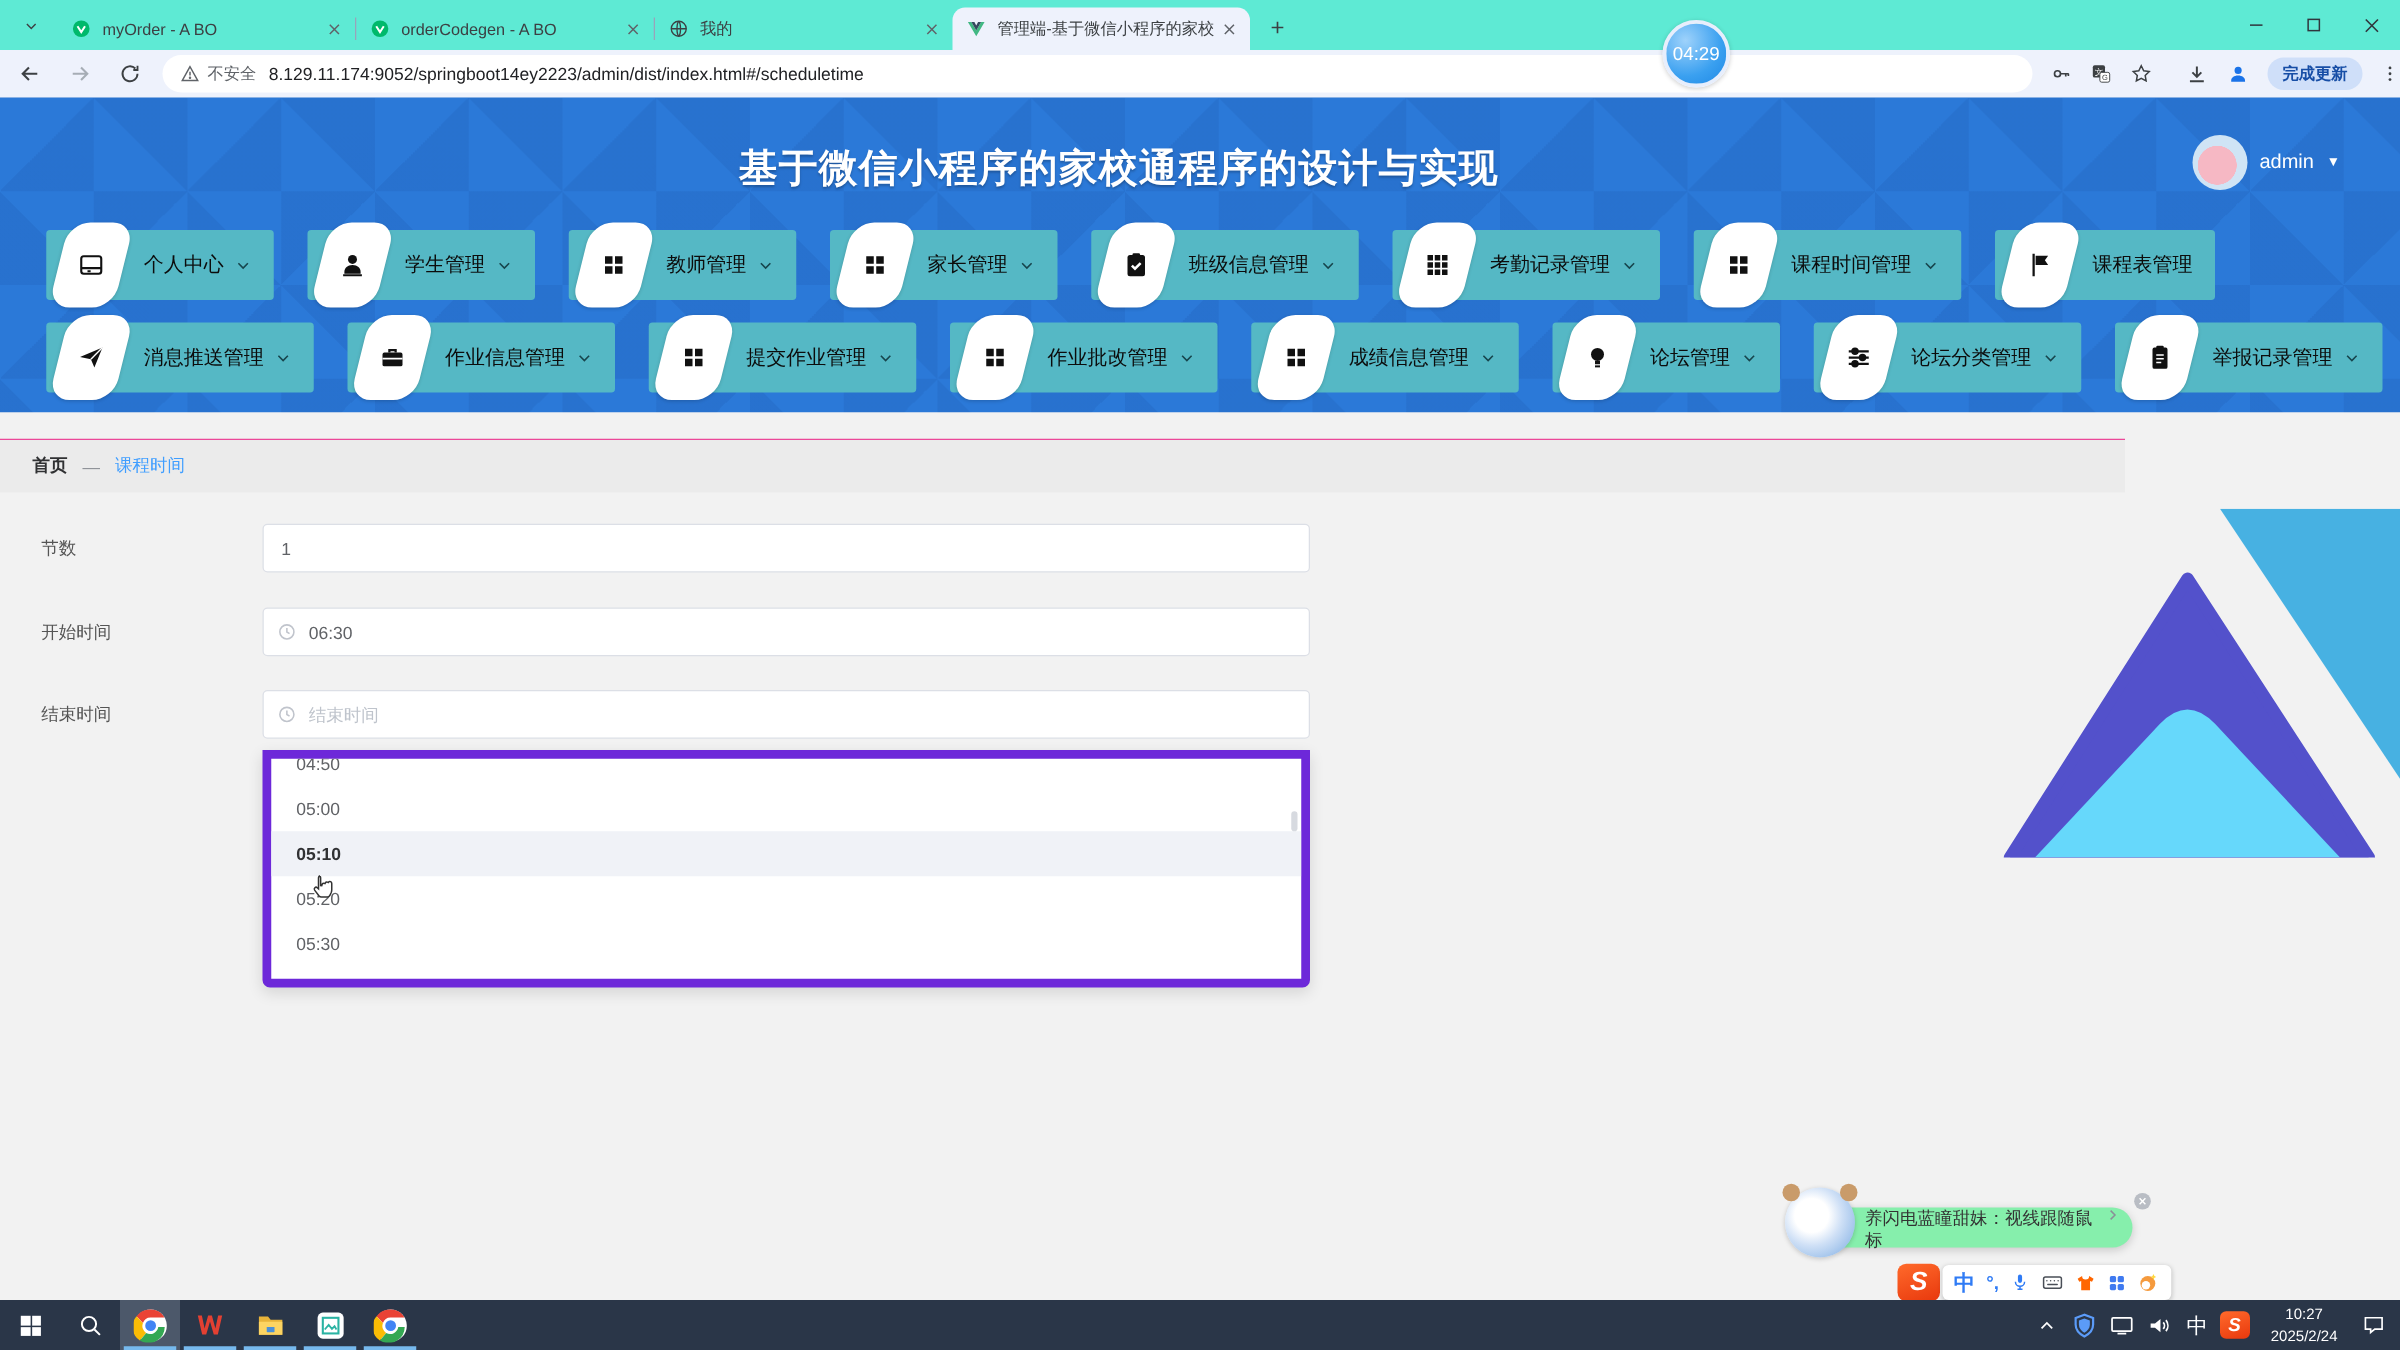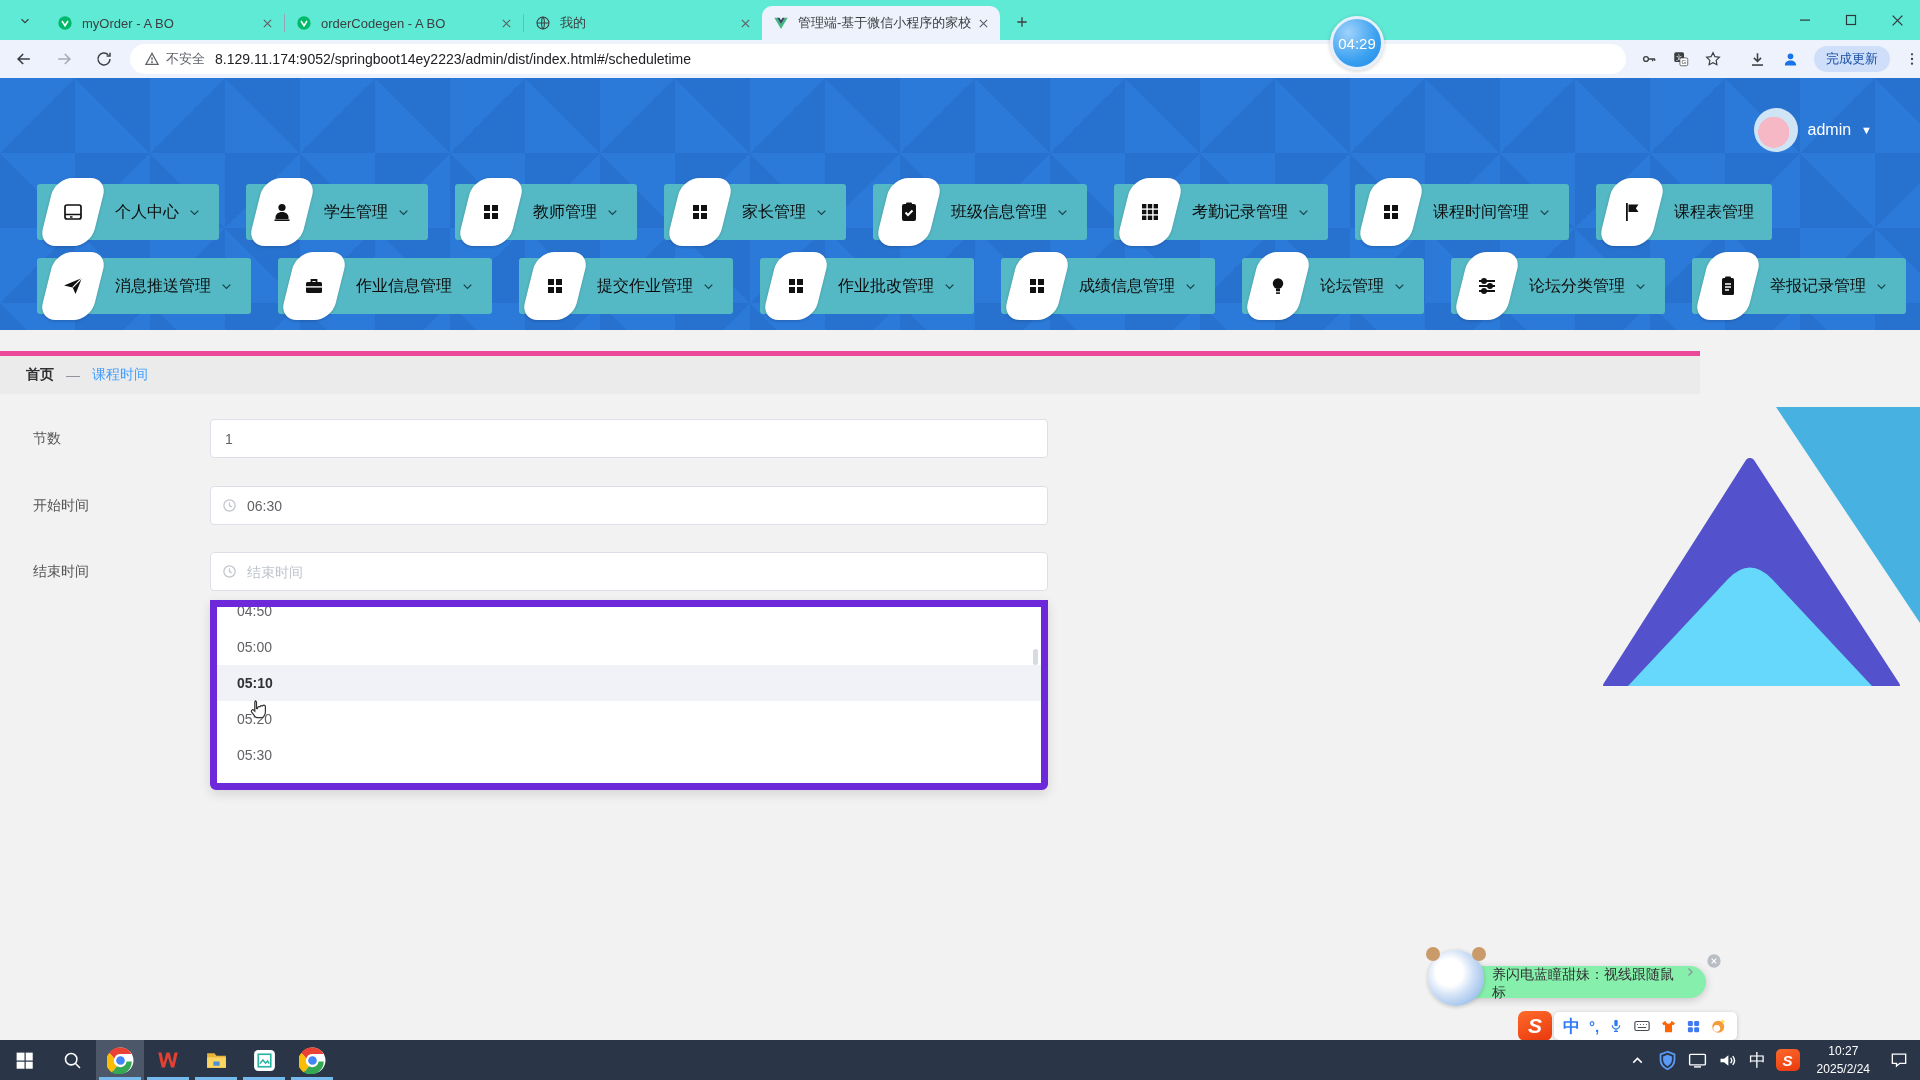--- a/index.html
+++ b/index.html
@@ -22,21 +22,21 @@
   .winbtn{width:46px;height:40px;display:flex;align-items:center;justify-content:center}
   
   #toolbar{top:40px;left:0;width:1920px;height:38px;background:#eef2fc;display:flex;align-items:center}
   .navbtn{width:32px;height:32px;display:flex;align-items:center;justify-content:center;margin-left:8px;border-radius:50%}
   #urlpill{height:30px;background:#fff;border-radius:15px;margin-left:10px;width:1496px;display:flex;align-items:center;
        padding:0 14px;box-sizing:border-box}
   #security-label{font-size:13px;color:#5f6368;margin:0 10px 0 6px}
   #url-text{font-size:14px;color:#202124;white-space:nowrap}
   .tb-icons{display:flex;align-items:center;gap:14px;margin-left:14px}
   #update-pill{background:#cfdff9;color:#174ea6;font-size:13px;height:26px;border-radius:13px;display:flex;
-       align-items:center;padding:0 12px;font-weight:normal;white-space:nowrap}
+       align-items:center;padding:0 12px;font-weight:bold;white-space:nowrap}
   
   #timebadge{left:1330px;top:16px;width:54px;height:54px;border-radius:50%;z-index:60;
        background:radial-gradient(circle at 32% 28%,#9ed2fb,#3aa0f0 60%,#1e88e5);
        border:3px solid #e7eefc;box-sizing:border-box;color:#fff;font-size:15px;
        display:flex;align-items:center;justify-content:center;box-shadow:0 1px 4px rgba(0,0,0,.2)}
   
   #appheader{top:78px;left:0;width:1920px;height:252px;background-color:#2b79d8;
        background-image:linear-gradient(45deg,rgba(10,40,110,.09) 25%,transparent 25%,transparent 75%,rgba(10,40,110,.09) 75%),
                         linear-gradient(135deg,rgba(10,40,110,.09) 25%,transparent 25%,transparent 75%,rgba(10,40,110,.09) 75%);
        background-size:150px 150px;background-position:0 0,75px 75px}
@@ -50,21 +50,21 @@
   .nav-btn{position:relative;display:inline-flex;align-items:center;height:56px;background:#55b8c5;
        border-radius:3px;padding:0 18px 0 0;margin-right:27px;cursor:pointer;flex:0 0 auto}
   .nav-pill{width:52px;height:68px;background:#fff;border-radius:17px;transform:skewX(-14deg);
        margin:-6px 16px -6px 10px;display:flex;align-items:center;justify-content:center;
        box-shadow:0 1px 3px rgba(0,0,0,.18)}
   .nav-pill > *{transform:skewX(14deg)}
   .nav-label{font-size:16px;color:#0c0c0c;white-space:nowrap}
   .nav-chev{margin-left:9px;display:flex;align-items:center}
   
   #content{top:330px;left:0;width:1920px;height:710px;background:#f2f2f2}
-  #breadcrumb{top:351px;left:0;width:1700px;height:43px;background:#ebebeb;border-top:5px solid #ec4899;
+  #breadcrumb{top:351px;left:0;width:1700px;height:43px;background:#ebebeb;border-top:1px solid #ec4899;
        display:flex;align-items:center;padding-left:26px;box-sizing:border-box;font-size:14px}
   #bc-home{color:#303133;font-weight:bold}
   #bc-sep{color:#909399;margin:0 12px}
   #bc-current{color:#409eff}
   .form-row{position:absolute;left:0;width:1100px;height:39px}
   .form-label{position:absolute;left:33px;top:0;height:39px;line-height:39px;font-size:14px;color:#555}
   .form-input{position:absolute;left:210px;top:0;width:838px;height:39px;box-sizing:border-box;
        border:1px solid #dcdfe6;border-radius:4px;background:#fff;font-size:14px;color:#606266;
        padding:0 14px;outline:none;font-family:inherit}
   .form-input.with-icon{padding-left:36px}
@@ -269,20 +269,21 @@
           <circle cx="12" cy="12" r="1.7"></circle>
           <circle cx="12" cy="19" r="1.7"></circle>
         </svg>
       </span>
   </div>
 </div>
 
 <div id="timebadge" class="abs">04:29</div>
 
 <div id="appheader" class="abs">
+  <div id="app-title">基于微信小程序的家校通程序的设计与实现</div>
   <div id="adminbox">
     <span id="avatar"></span>
     <span>admin</span>
     <span style="font-size:11px">▼</span>
   </div>
   <div id="nav-row1" class="nav-row">
       <div class="nav-btn">
         <span class="nav-pill">
           <svg width="24" height="24" viewBox="0 0 24 24" fill="none" stroke="#111" stroke-width="1.7">
             <rect x="4" y="5" width="16" height="14" rx="2"></rect>

